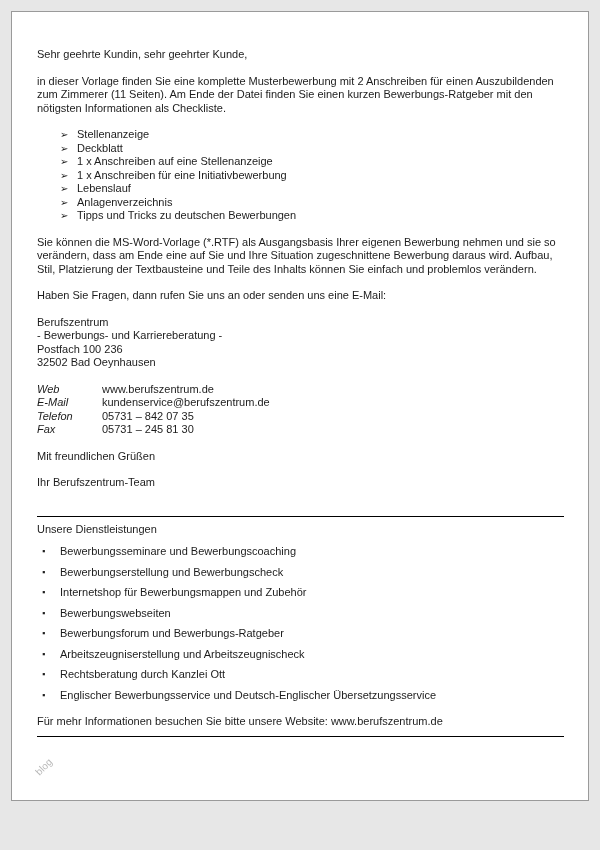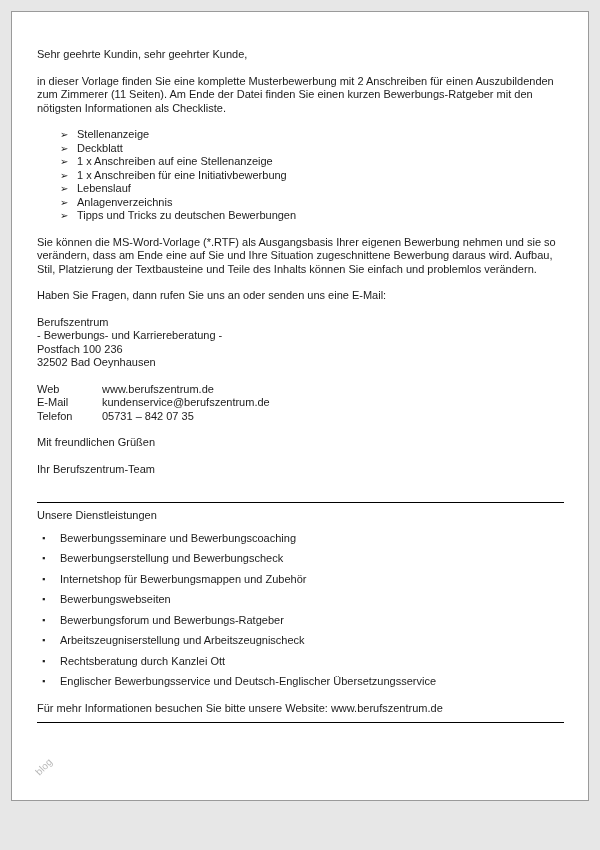--- a/index.html
+++ b/index.html
@@ -42,21 +42,21 @@
     list-style: none;
     margin: 0 0 13px 5px;
   }
   ul.square-list li { display: flex; margin-bottom: 7px; }
   ul.square-list .glyph {
     width: 18px; flex: 0 0 18px;
     font-size: 9px;
   }
 
   .contact-row { display: flex; }
-  .contact-label { width: 65px; flex: 0 0 65px; }
+  .contact-label { width: 65px; flex: 0 0 65px; font-style: italic; }
 
   .sig { margin-bottom: 26px; }
   .hr { border-top: 1px solid #000; height: 0; }
   .hr-top { margin-bottom: 6px; }
   .hr-bottom { margin-bottom: 11px; }
   .svc-head { margin-bottom: 9px; }
   .footer-info { margin-bottom: 7px; }
   .copyright { text-align: right; margin: 0; }
 
   .watermark {
@@ -127,20 +127,24 @@
           <span class="contact-value">www.berufszentrum.de</span>
         </div>
         <div class="contact-row">
           <span class="contact-label">E-Mail</span>
           <span class="contact-value">kundenservice@berufszentrum.de</span>
         </div>
         <div class="contact-row">
           <span class="contact-label">Telefon</span>
           <span class="contact-value">05731 – 842 07 35</span>
         </div>
+        <div class="contact-row">
+          <span class="contact-label">Fax</span>
+          <span class="contact-value">05731 – 245 81 30</span>
+        </div>
       </div>
 
     <p class="para">Mit freundlichen Grüßen</p>
 
     <p class="para sig">Ihr Berufszentrum-Team</p>
 
     <div class="hr hr-top"></div>
 
     <p class="para svc-head">Unsere Dienstleistungen</p>
 

